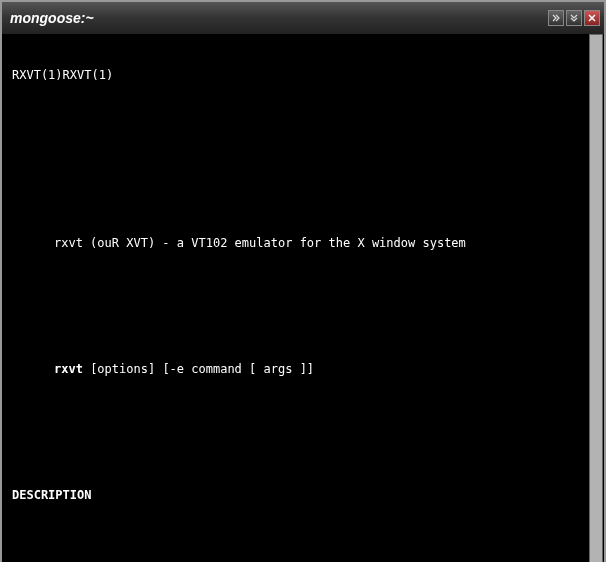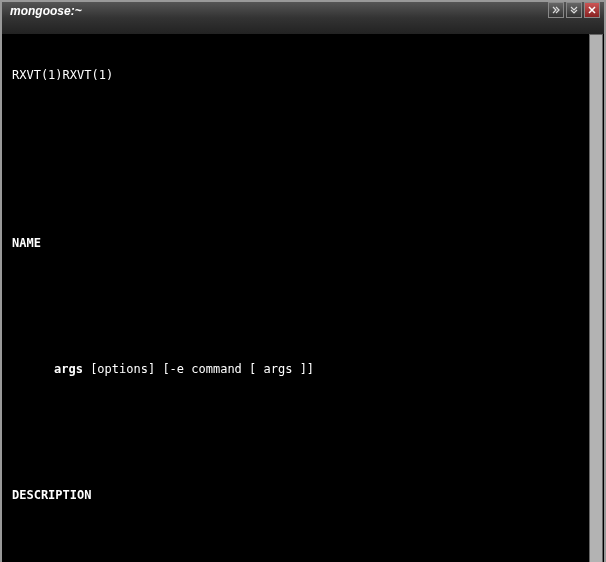--- a/index.html
+++ b/index.html
@@ -14,25 +14,25 @@
     width: 606px;
     height: 562px;
     border: 2px solid #999;
     display: flex;
     flex-direction: column;
   }
   .titlebar {
     height: 22px;
     background: linear-gradient(to bottom, #555 0%, #333 50%, #222 100%);
     display: flex;
-    align-items: flex-end;
+    align-items: center;
     padding: 16px 4px;
     color: #fff;
     font-family: Arial, sans-serif;
-    font-size: 12px;
+    font-size: 14px;
     font-weight: bold;
     font-style: italic;
   }
   .titlebar .title { flex: 1; padding-left: 4px; }
   .titlebar .btn {
     width: 16px;
     height: 16px;
     margin-left: 2px;
     border: 1px solid #888;
     background: linear-gradient(to bottom, #666, #333);
@@ -110,24 +110,24 @@
 
   <div class="terminal-area">
     <div class="terminal wrap">
       <div class="row hdr-row">
         <span class="hdr-left">RXVT(1)</span>
         <span class="hdr-right">RXVT(1)</span>
       </div>
       <div class="row"></div>
       <div class="row"></div>
       <div class="row"></div>
-      <div class="row section">NAME</div>
+      <div class="row indent1">rxvt (ouR XVT) - a VT102 emulator for the X window system</div>
       <div class="row"></div>
       <div class="row"></div>
-      <div class="row indent1"><span class="bold">args</span><span> [options] [-e command [ args ]]</span></div>
+      <div class="row indent1"><span class="bold">rxvt</span><span> [options] [-e command [ args ]]</span></div>
       <div class="row"></div>
       <div class="row"></div>
       <div class="row section">DESCRIPTION</div>
       
       
       
       
       
       
       

